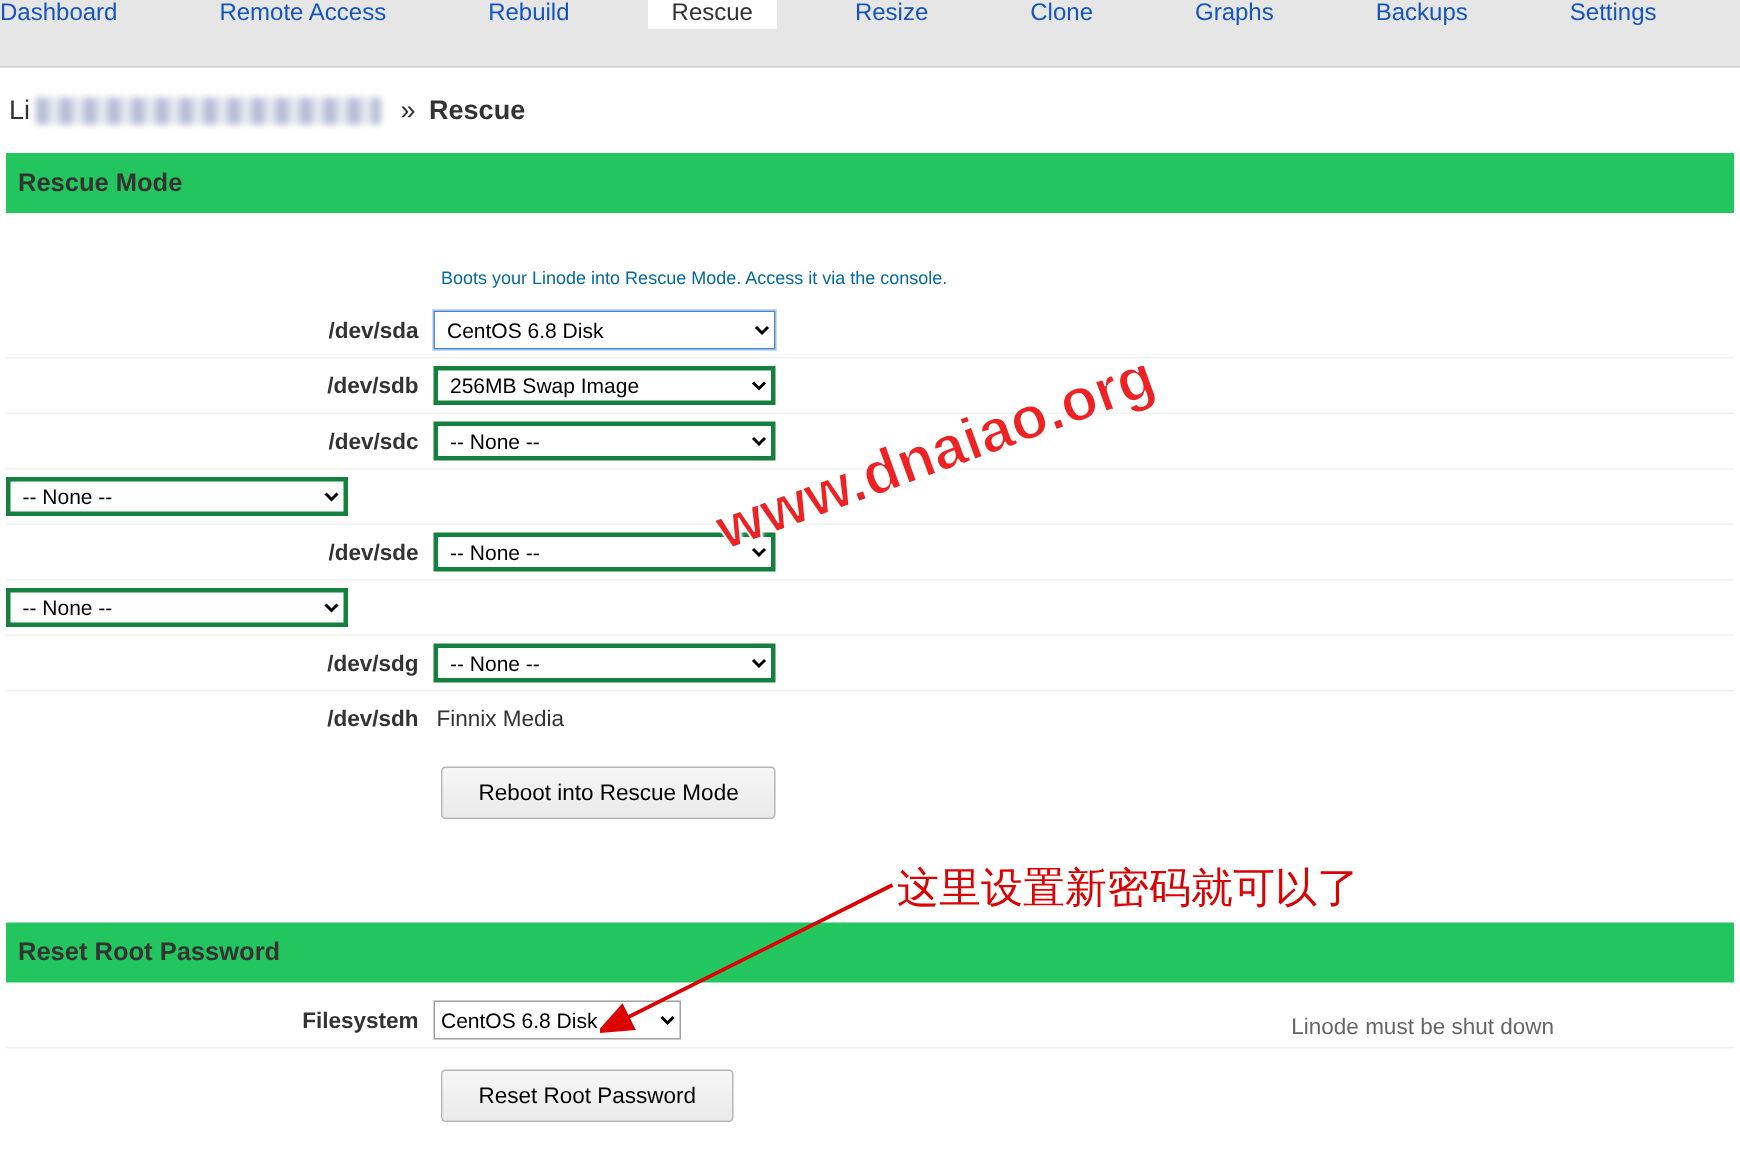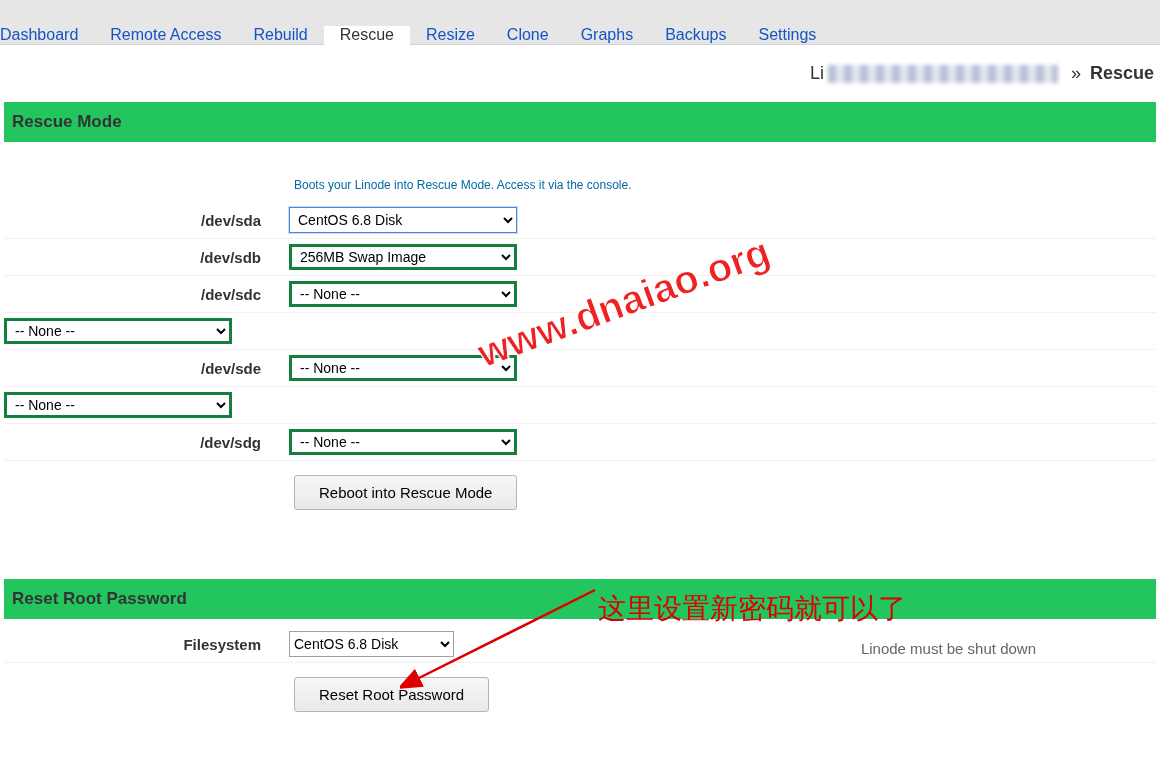--- a/index.html
+++ b/index.html
@@ -8,41 +8,41 @@
     font-family: Arial, Helvetica, sans-serif;
     font-size: 15px;
     color: #333;
     background: #fff;
     width: 1160px;
   }
   .tabbar {
     background: #e6e6e6;
     height: 45px;
     display: flex;
-    align-items: flex-end;
+    align-items: flex-start;
     border-bottom: 1px solid #d0d0d0;
+    gap: 36px;
   }
   .tab {
     padding: 0 16px;
     display: flex;
     align-items: center;
     color: #1554c4;
     font-size: 16px;
     cursor: pointer;
   }
   .tab.active {
     background: #fff;
     color: #333;
     border-bottom: 1px solid #fff;
     margin-bottom: -1px;
   }
   .breadcrumb {
     padding: 18px 6px 14px 6px;
     font-size: 18px;
-    text-align: right;
   }
   .breadcrumb .obf {
     display: inline-block;
     width: 230px;
     height: 18px;
     background: repeating-linear-gradient(90deg,#b7bfd4 0 8px,#e2e6f0 8px 16px);
     vertical-align: middle;
     filter: blur(2px);
     margin: 0 4px;
   }
@@ -67,21 +67,21 @@
     align-items: center;
     border-bottom: 1px solid #f1f1f1;
     padding: 5px 0;
     min-height: 36px;
   }
   .form-row:last-child { border-bottom: none; }
   .form-label {
     width: 285px;
     text-align: right;
     font-weight: bold;
-    padding-right: 28px;
+    padding-right: 10px;
     font-size: 15px;
   }
   .form-field { flex: 1; display:flex; align-items:flex-end; }
   select.dev {
     width: 228px;
     height: 26px;
     font-size: 14px;
     background: #fff;
     border: 3px solid #15803d;
     padding: 1px 4px;
@@ -126,21 +126,21 @@
     font-weight: bold;
     color: #e22;
     -webkit-text-stroke: 1px #fff;
     text-shadow: 0 0 2px #fff, 1px 1px 2px #fff;
     transform: rotate(-20deg);
     pointer-events: none;
   }
   .anno-text {
     position: absolute;
     left: 598px;
-    top: 590px;
+    top: 573px;
     font-family: "SimSun","宋体",serif;
     font-size: 28px;
     color: #d00;
     pointer-events: none;
   }
   .arrow-svg {
     position: absolute;
     left: 400px;
     top: 585px;
     pointer-events: none;
@@ -204,20 +204,26 @@
     <div class="form-field">
         <select class="dev"><option>-- None --</option></select>
       </div>
   </div>
   <div class="form-row">
     <div class="form-label">/dev/sdg</div>
     <div class="form-field">
         <select class="dev"><option>-- None --</option></select>
       </div>
   </div>
+  <div class="form-row" style="border-bottom:none">
+    <div class="form-label">/dev/sdh</div>
+    <div class="form-field">
+        <span class="static-val">Finnix Media</span>
+      </div>
+  </div>
 
   <div class="btn-row">
     <button class="btn">Reboot into Rescue Mode</button>
   </div>
 </div>
 
 <div class="spacer"></div>
 
 <div class="section-header">Reset Root Password</div>
 <div class="section-body">

